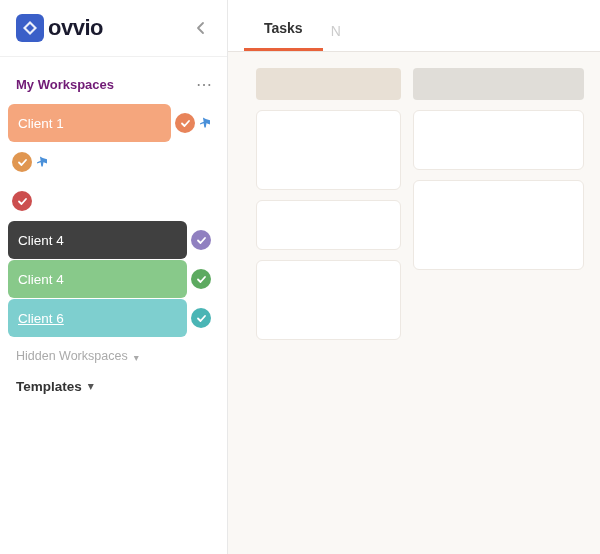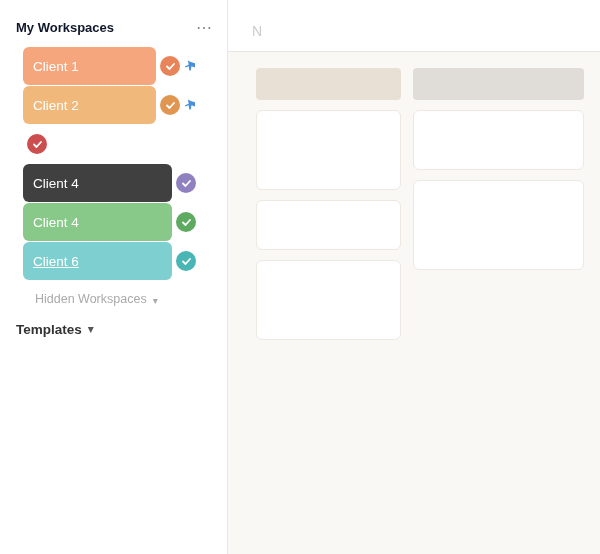--- a/index.html
+++ b/index.html
@@ -62,42 +62,42 @@
     .section-header {
       display: flex;
       align-items: center;
       justify-content: space-between;
       padding: 4px 12px 8px 16px;
     }
 
     .section-title {
       font-size: 13px;
       font-weight: 600;
-      color: #0f172a;
+      color: #701a75;
     }
 
     .section-menu {
       width: 22px;
       height: 22px;
       display: flex;
       align-items: center;
       justify-content: center;
       cursor: pointer;
       border-radius: 4px;
       color: #888;
       font-size: 16px;
     }
 
     .workspace-item {
       display: flex;
       align-items: center;
       justify-content: space-between;
       padding: 0 8px 0 0;
       height: 38px;
-      margin: 1px 23px;
+      margin: 1px 8px;
       border-radius: 6px;
       cursor: pointer;
       position: relative;
     }
 
     .workspace-label {
       flex: 1;
       padding: 0 10px;
       font-size: 13.5px;
       font-weight: 500;
@@ -148,21 +148,20 @@
     .check-bg-5 { background: #5daa60; }
     .check-bg-6 { background: #4ab5b5; }
 
     .hidden-workspaces {
       display: flex;
       align-items: flex-end;
       padding: 8px 16px;
       gap: 6px;
       cursor: pointer;
       margin-top: 4px;
-      margin-left: 19px;
     }
 
     .hidden-label {
       font-size: 12.5px;
       color: #aaa;
     }
 
     .chevron-down {
       font-size: 10px;
       color: #aaa;
@@ -270,20 +269,35 @@
       flex-direction: column;
       gap: 2px;
       overflow: hidden;
     }
   </style>
 </head>
 <body>
 
 <div class="sidebar">
 
+  <div class="logo-area">
+    <div class="logo">
+      <svg class="logo-icon" viewBox="0 0 28 28" fill="none">
+        <rect width="28" height="28" rx="6" fill="#3a5fc8"></rect>
+        <path d="M7 14 L14 7 L21 14 L14 21 Z" fill="white" opacity="0.9"></path>
+        <path d="M10 14 L14 10 L18 14 L14 18 Z" fill="#3a5fc8"></path>
+      </svg>
+      <span class="logo-text">ovvio</span>
+    </div>
+    <div class="collapse-btn">
+      <svg width="16" height="16" viewBox="0 0 16 16" fill="none">
+        <path d="M10 3 L5 8 L10 13" stroke="#999" stroke-width="1.8" stroke-linecap="round" stroke-linejoin="round"></path>
+      </svg>
+    </div>
+  </div>
 
   <div class="sidebar-content">
 
     <div class="section-header">
       <span class="section-title">My Workspaces</span>
       <div class="section-menu">⋯</div>
     </div>
 
     <div id="workspace-list">
         <div class="workspace-item">
@@ -293,21 +307,20 @@
               <svg width="11" height="11" viewBox="0 0 11 11">
                 <path d="M2 5.5 L4.5 8 L9 3" stroke="white" stroke-width="1.8" stroke-linecap="round" stroke-linejoin="round" fill="none"></path>
               </svg>
             </div>
             <span class="pin-icon"><svg width="14" height="14" viewBox="0 0 14 14">
                 <path d="M9 2 L12 5 L8.5 6.5 L11 10 L10 11 L6.5 8.5 L5 12 L4 11 L5.5 7.5 L2 5 L5 4 Z" fill="#4a90d9"></path>
               </svg></span>
           </div>
         </div>
         <div class="workspace-item">
-          <div class="workspace-label color-2">Client 2</div>
           <div class="workspace-actions">
             <div class="check-icon check-bg-2">
               <svg width="11" height="11" viewBox="0 0 11 11">
                 <path d="M2 5.5 L4.5 8 L9 3" stroke="white" stroke-width="1.8" stroke-linecap="round" stroke-linejoin="round" fill="none"></path>
               </svg>
             </div>
             <span class="pin-icon"><svg width="14" height="14" viewBox="0 0 14 14">
                 <path d="M9 2 L12 5 L8.5 6.5 L11 10 L10 11 L6.5 8.5 L5 12 L4 11 L5.5 7.5 L2 5 L5 4 Z" fill="#4a90d9"></path>
               </svg></span>
           </div>
@@ -361,20 +374,23 @@
     <div class="templates-section">
       <span class="templates-label">Templates</span>
       <span class="chevron-down" style="font-size:12px; color:#555;">▾</span>
     </div>
   </div>
 </div>
 
 <div class="main-content">
 
   <div class="tabs-bar">
+    <div class="tab active">
+      <span>Tasks</span>
+    </div>
     <div class="tab-truncated">
       <span>N</span>
     </div>
   </div>
 
   <div class="board-area">
 
     <div class="list-area">
       <div class="board-row"></div>
       <div class="board-row"></div>

